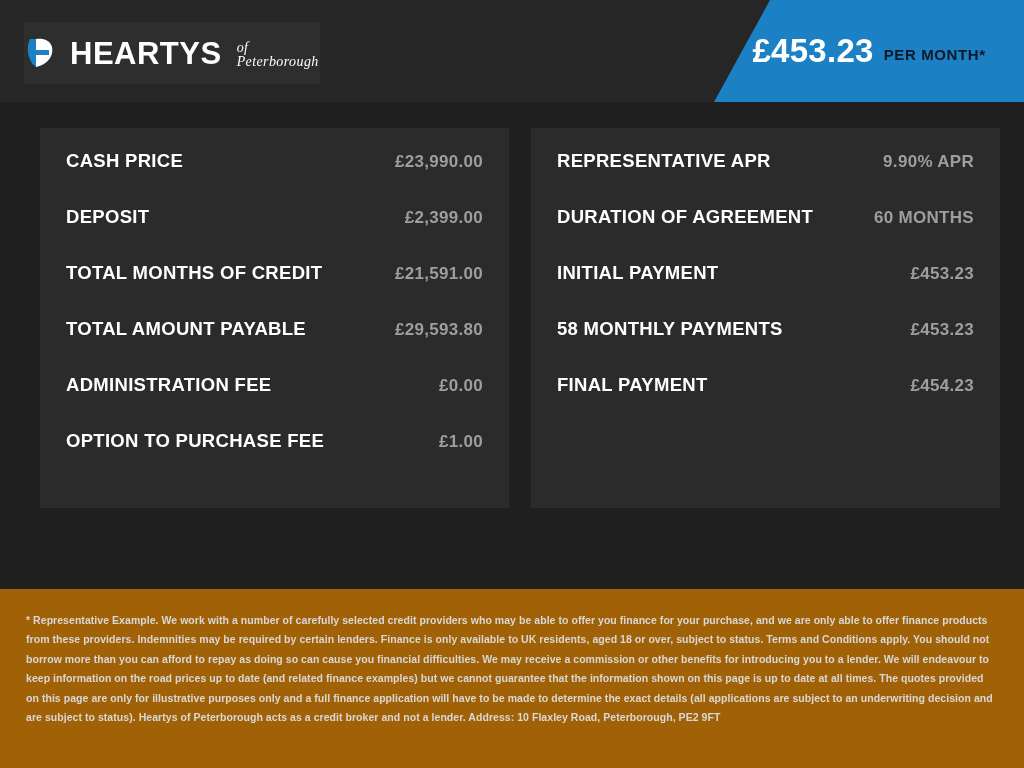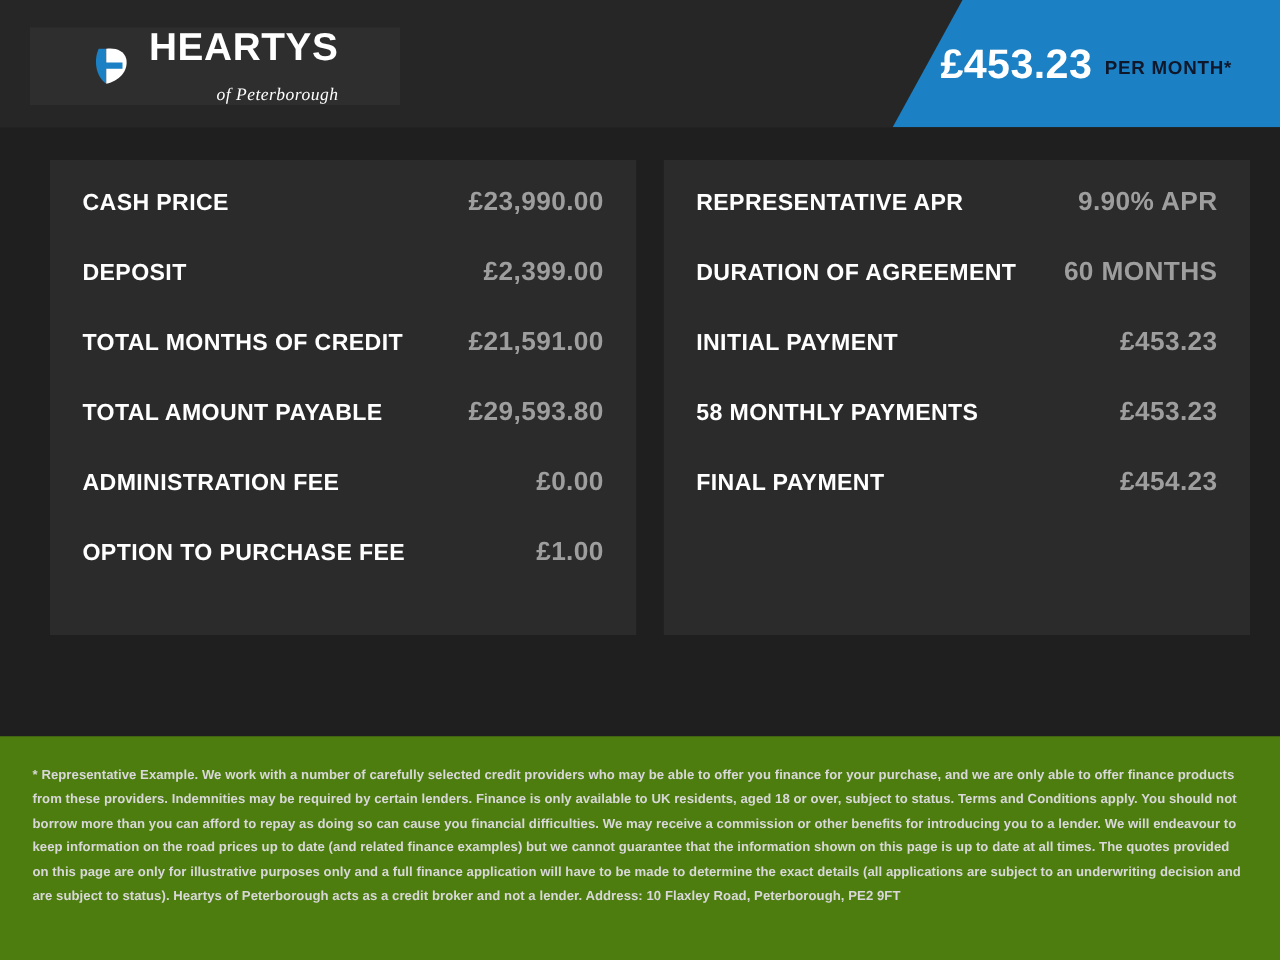--- a/index.html
+++ b/index.html
@@ -42,21 +42,21 @@
     gap: 10px;
   }
   .logo-mark {
     width: 36px;
     height: 36px;
     position: relative;
     display: inline-block;
   }
   .logo-text {
     display: flex;
-    flex-direction: column;
+    flex-direction: row;
     align-items: flex-start;
     line-height: 1;
     gap: 15px;
   }
   .logo-main {
     color: #ffffff;
     font-size: 31px;
     font-weight: bold;
     letter-spacing: 0.5px;
   }
@@ -125,35 +125,35 @@
   }
   .row .label {
     color: #ffffff;
     font-size: 18.5px;
     font-weight: bold;
     letter-spacing: 0.3px;
     white-space: nowrap;
   }
   .row .value {
     color: #9e9e9e;
-    font-size: 21px;
+    font-size: 17px;
     font-weight: bold;
     letter-spacing: 0.3px;
     white-space: nowrap;
     text-align: center;
   }
 
   
   .footer {
     position: absolute;
     left: 0;
     bottom: 0;
     width: 1024px;
     height: 179px;
-    background: #4d7c0f;
+    background: #a16207;
     padding: 22px 26px 0 26px;
   }
   .footer p {
     color: #d8d8d8;
     font-size: 10.5px;
     line-height: 1.85;
     font-weight: bold;
     letter-spacing: 0.05px;
   }
 </style>

